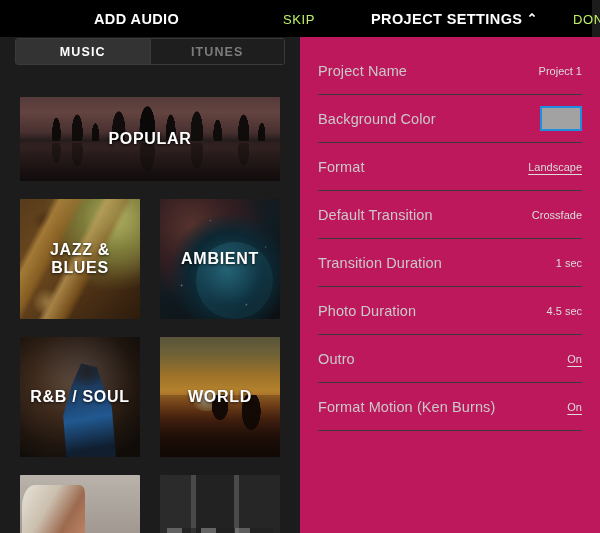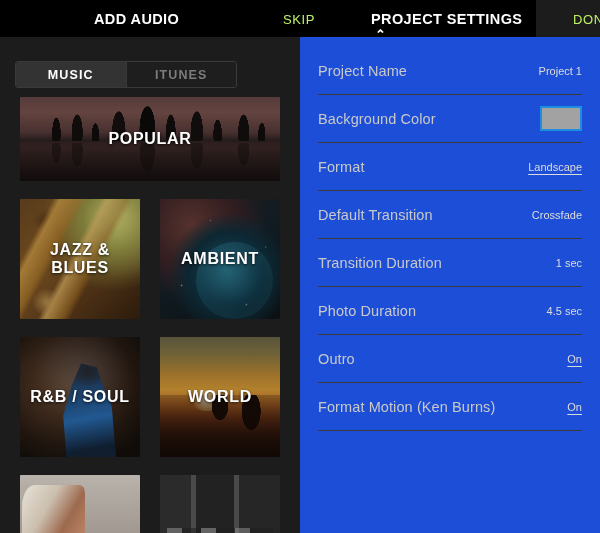--- a/index.html
+++ b/index.html
@@ -16,21 +16,21 @@
     width: 600px;
     height: 533px;
     overflow: hidden;
     background: #1c1c1c;
   }
 
   
   .topbar {
     position: absolute;
     left: 0; top: 0;
-    width: 536px; height: 37px;
+    width: 592px; height: 37px;
     background: #000000;
   }
   .tb-title {
     position: absolute;
     color: #ffffff;
     font-size: 14.5px;
     font-weight: bold;
     letter-spacing: 0.4px;
     top: 11px;
   }
@@ -60,22 +60,22 @@
     position: absolute;
     left: 0; top: 37px;
     width: 300px; height: 496px;
     background: #1c1c1c;
     overflow: hidden;
   }
 
   
   .segmented {
     position: absolute;
-    left: 15px; top: 24px;
-    width: 222px; height: 27px;
+    left: 15px; top: 1px;
+    width: 270px; height: 27px;
     border: 1px solid #3a3a3a;
     border-radius: 3px;
     display: flex;
     overflow: hidden;
     box-sizing: border-box;
   }
   .seg {
     flex: 1;
     display: flex;
     align-items: center;
@@ -299,21 +299,21 @@
     background:
       linear-gradient(to right, #8f8f8f 0 14%, #1e1e1e 14% 32%, #9a9a9a 32% 46%, #1e1e1e 46% 64%, #8a8a8a 64% 78%, #1e1e1e 78% 100%);
     opacity: .55;
   }
 
   
   .right-panel {
     position: absolute;
     left: 300px; top: 37px;
     width: 300px; height: 496px;
-    background: #1d4ed8;
+    background: #be185d;
   }
   .setting-row {
     position: relative;
     height: 47px;
     margin: 0 18px;
     display: flex;
     align-items: center;
     justify-content: space-between;
     border-bottom: 1px solid #3a3a3a;
   }

